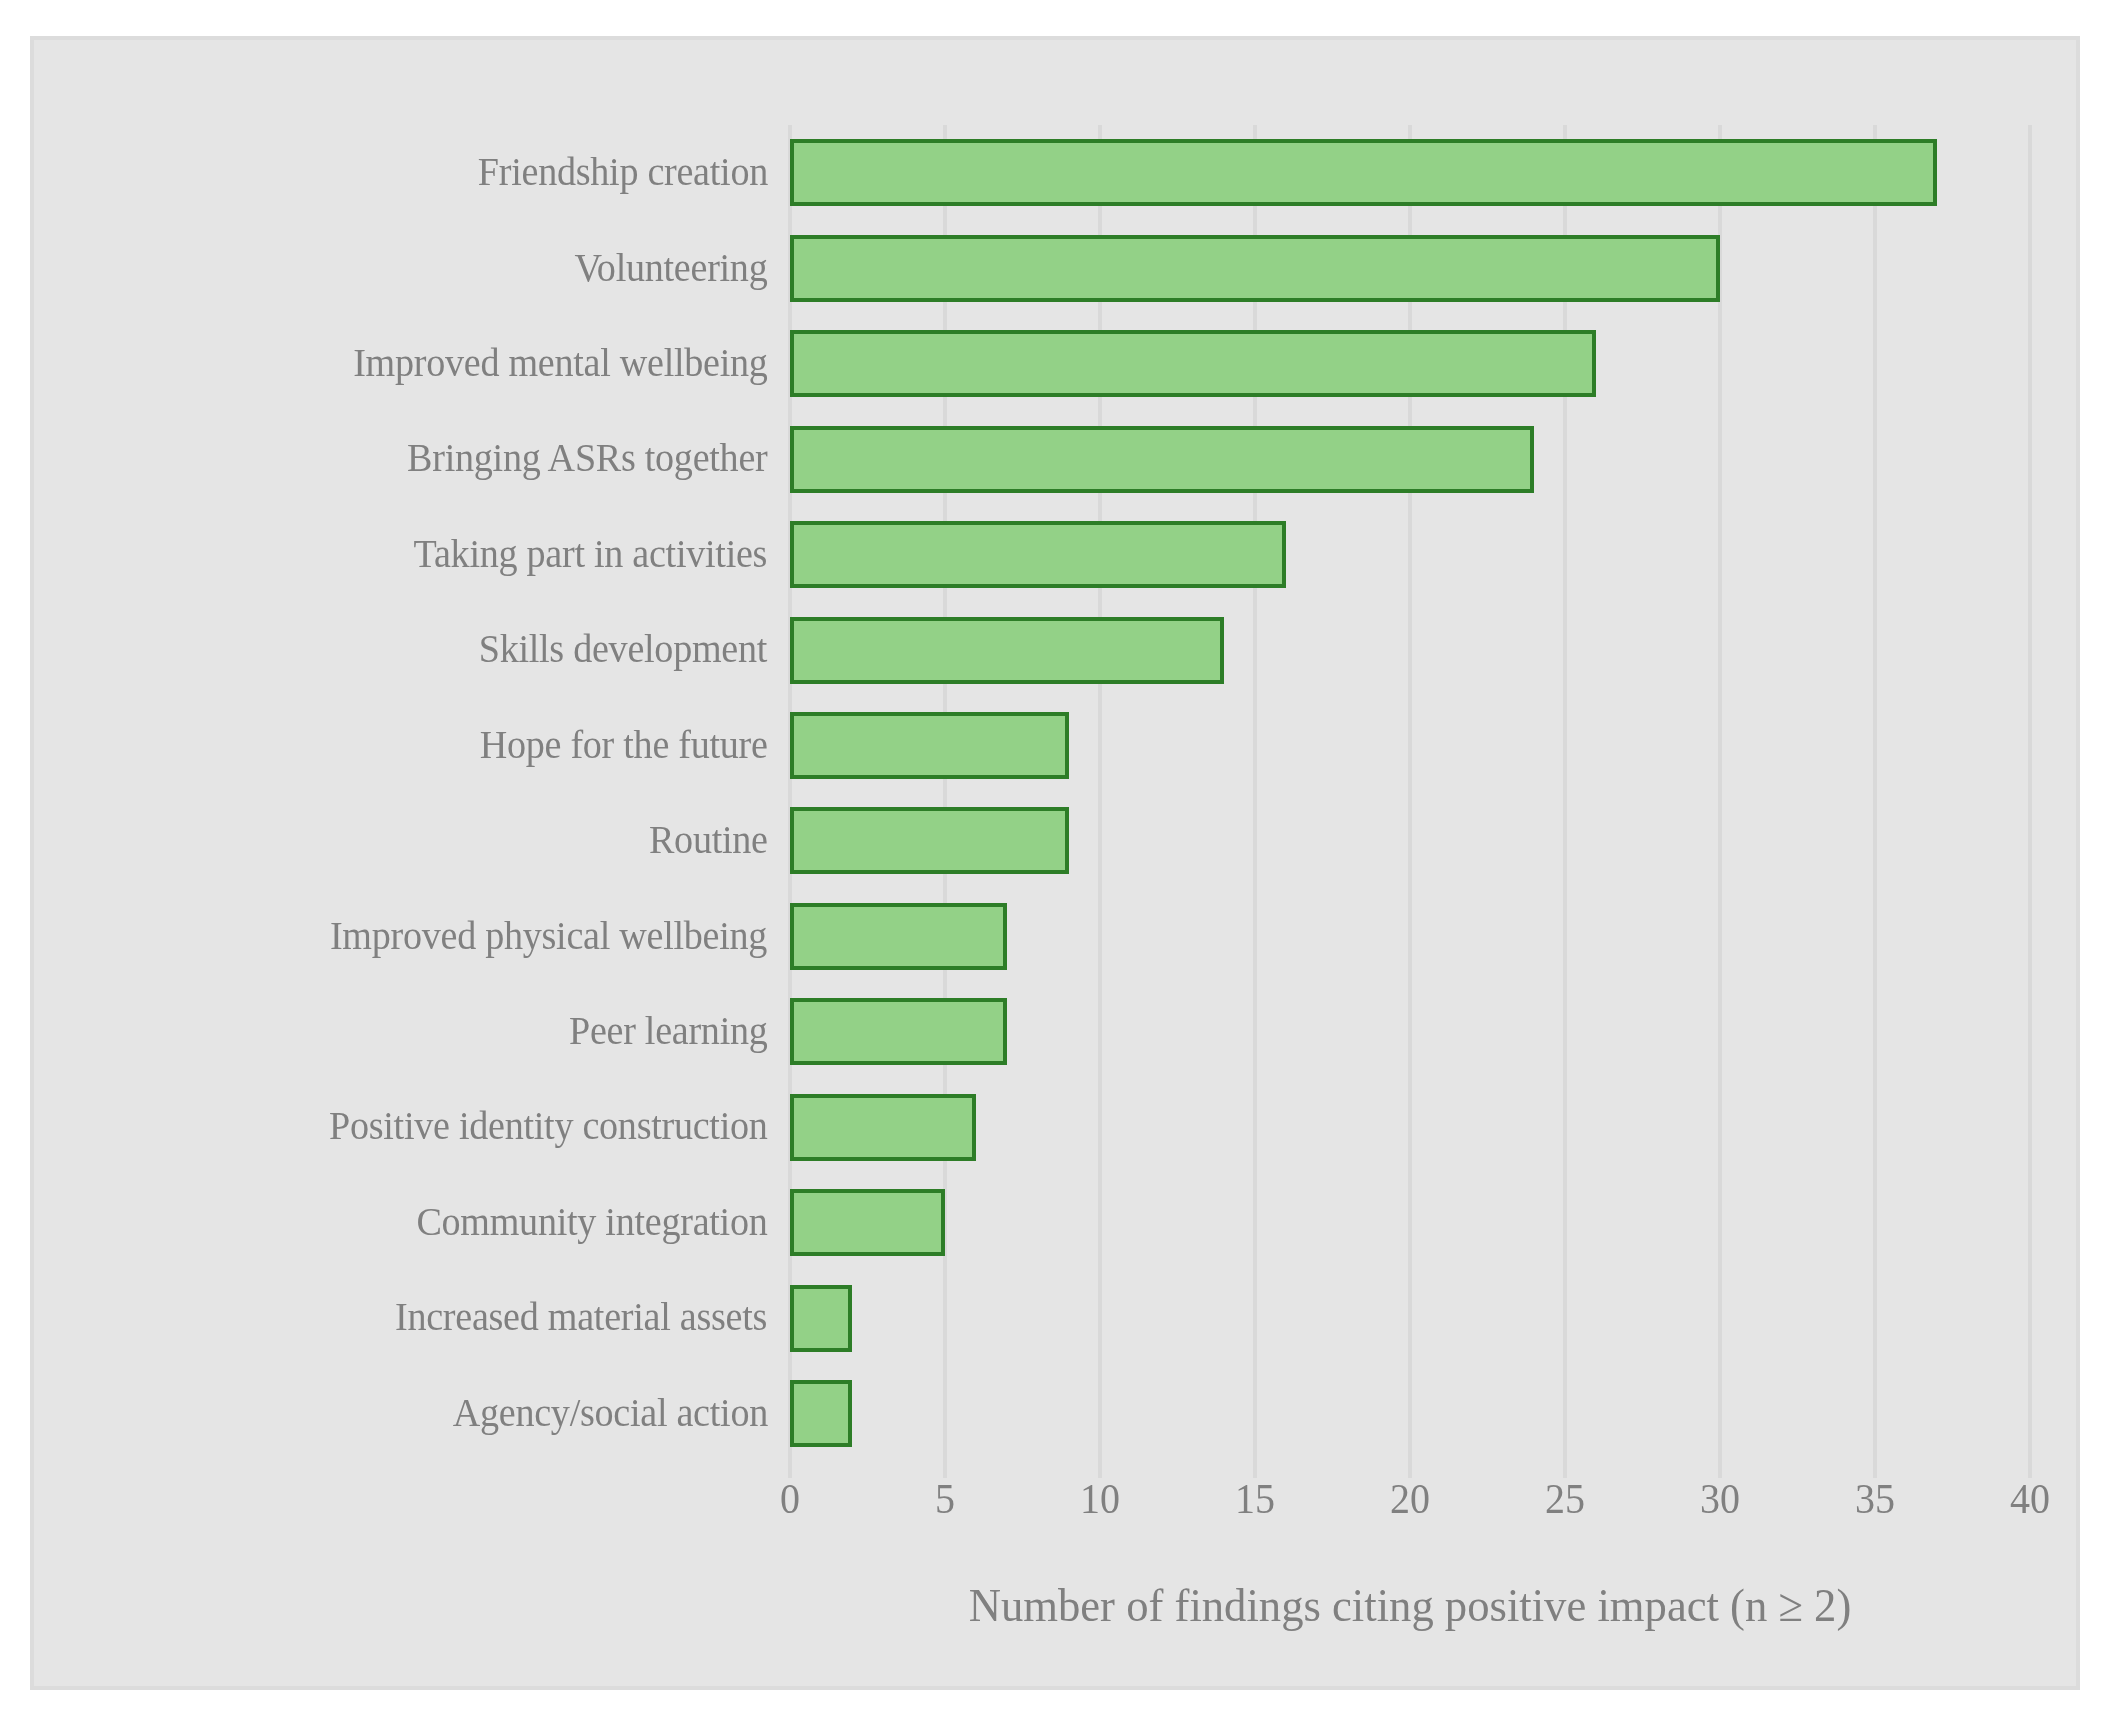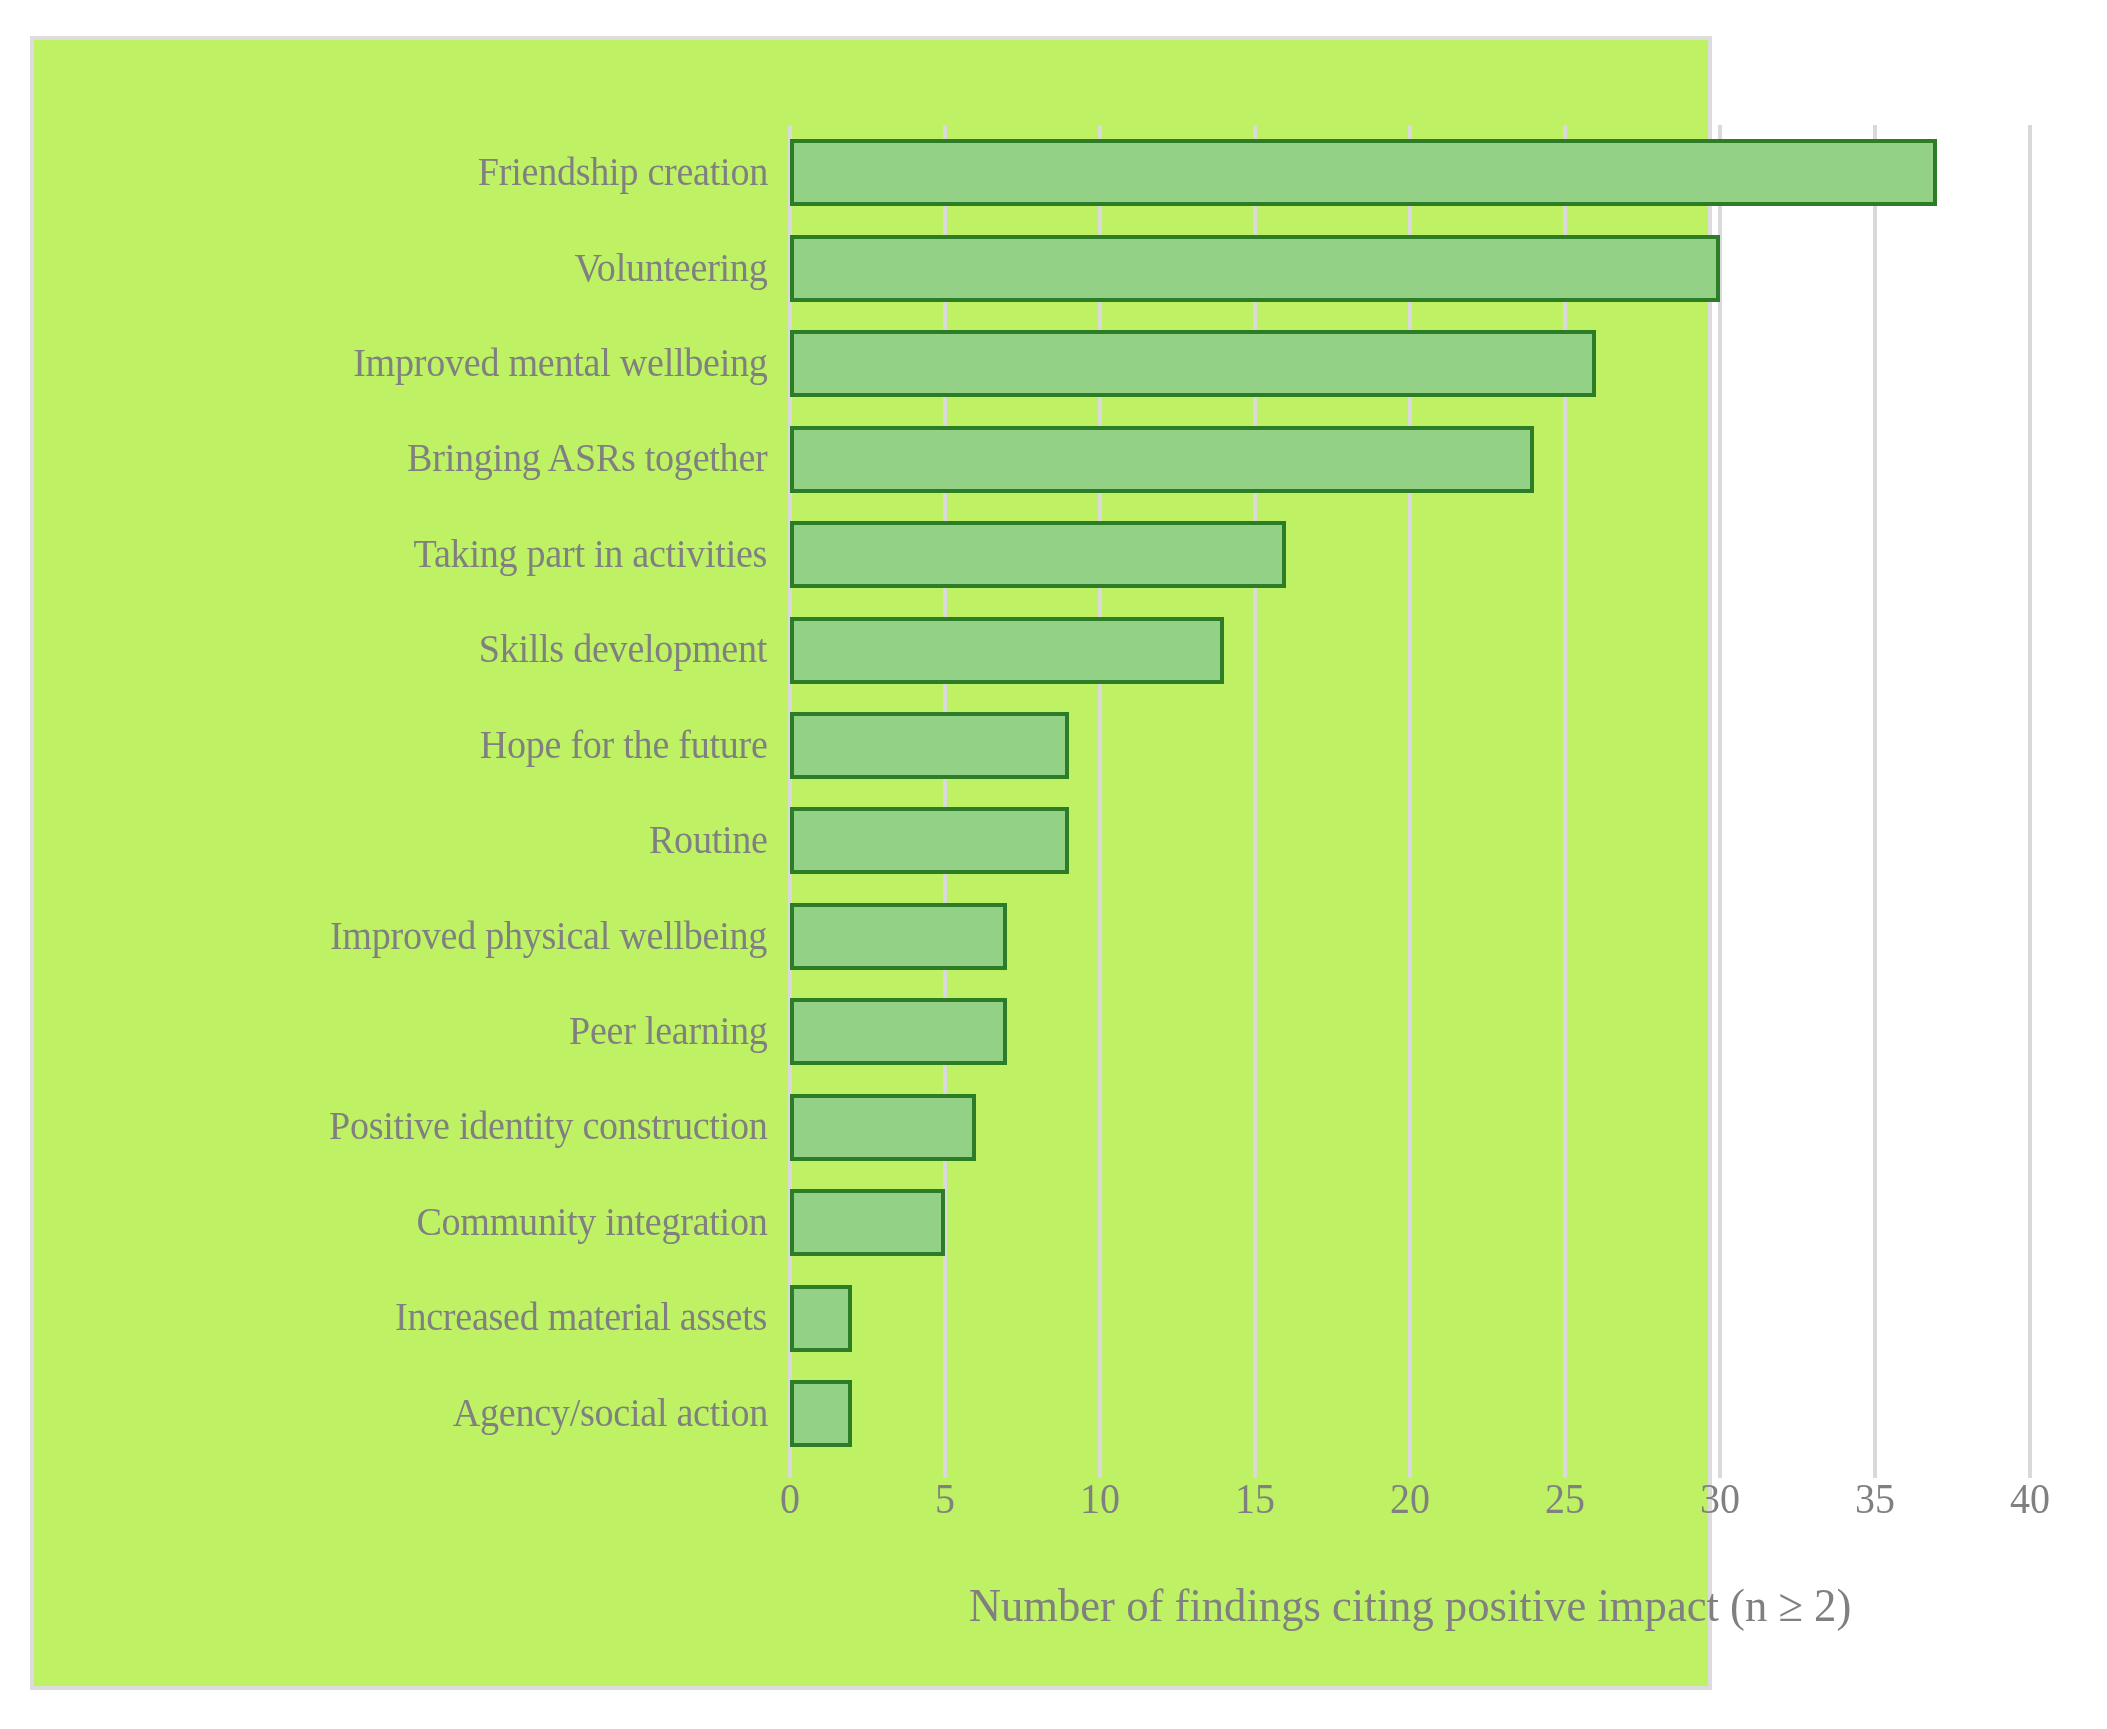--- a/index.html
+++ b/index.html
@@ -21,25 +21,25 @@
     width: 2108px;
     height: 1730px;
     background: #ffffff;
   }
 
   
   #chart-frame {
     position: absolute;
     left: 29.5px;
     top: 36px;
-    width: 1682px;
+    width: 2050px;
     height: 1654px;
     border: 4.6px solid #dcdcdc;
     box-sizing: border-box;
-    background: #bef264;
+    background: #e5e5e5;
   }
 
   
   
   #plot-area {
     position: absolute;
     left: 756px;
     top: 85px;
     width: 1240px;   
     height: 1336px;

